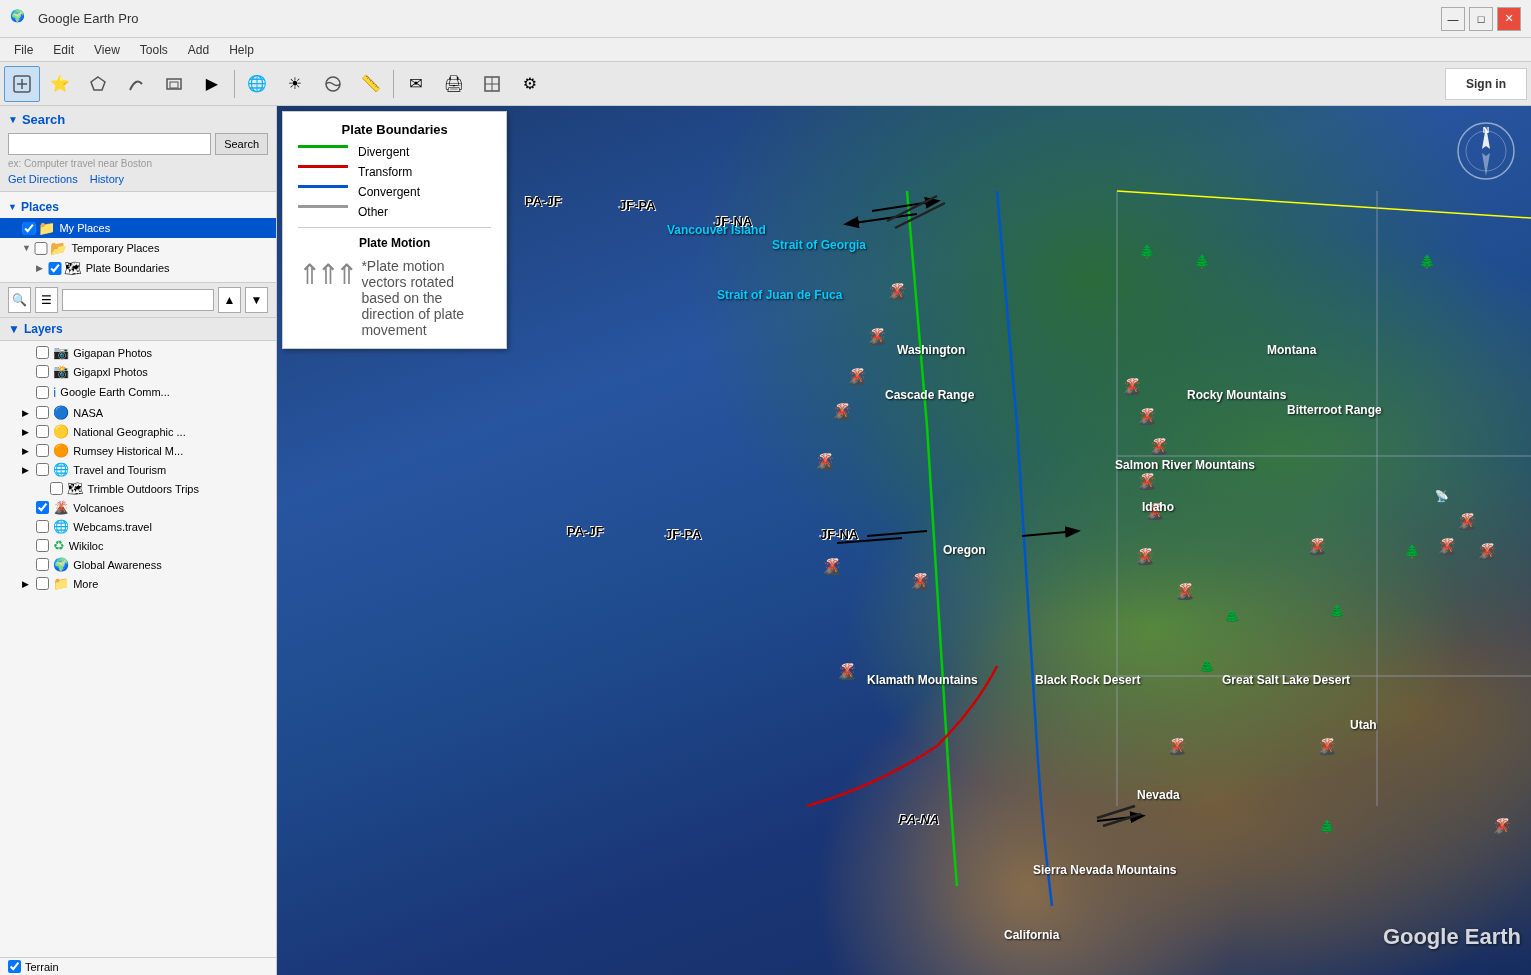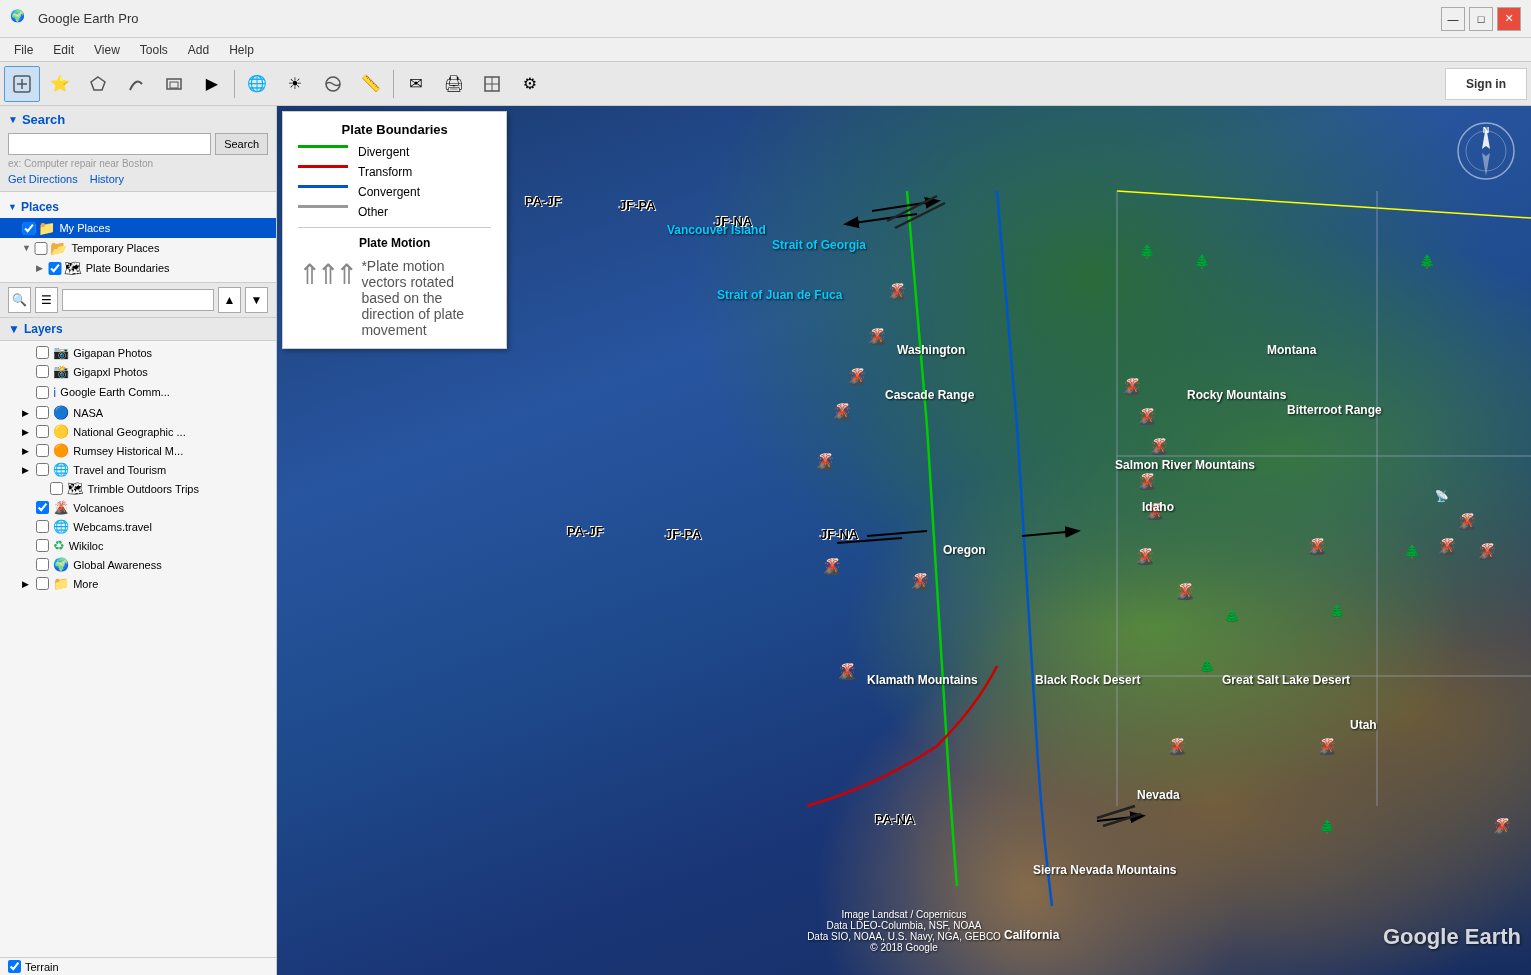--- a/index.html
+++ b/index.html
@@ -419,21 +419,21 @@
 
       <div class="search-section">
         <div class="search-header">
           <span class="triangle">▼</span>
           <span>Search</span>
         </div>
         <div class="search-input-row">
           <input type="text" class="search-input" placeholder="" style="">
           <button class="search-btn">Search</button>
         </div>
-        <div class="search-placeholder">ex: Computer repair near Boston</div>
+        <div class="search-placeholder">ex: Computer travel near Boston</div>
         <div class="search-links">
           <a class="search-link">Get Directions</a>
           <a class="search-link">History</a>
         </div>
       </div>
 
       <div class="places-section">
         <div class="section-header">
           <span class="tri">▼</span>
           <span>Places</span>
@@ -714,38 +714,32 @@
       <div class="map-label white" style="left:1073px;top:580px;">Utah</div>
       <div class="map-label white" style="left:756px;top:725px;">Sierra Nevada Mountains</div>
       <div class="map-label white" style="left:727px;top:790px;">California</div>
 
       <div class="plate-label" style="left:248px;top:88px;">PA-JF</div>
       <div class="plate-label" style="left:342px;top:92px;">JF-PA</div>
       <div class="plate-label" style="left:437px;top:108px;">JF-NA</div>
       <div class="plate-label" style="left:290px;top:418px;">PA-JF</div>
       <div class="plate-label" style="left:388px;top:421px;">JF-PA</div>
       <div class="plate-label" style="left:543px;top:421px;">JF-NA</div>
-      <div class="plate-label" style="left:598px;top:706px;">PA-NA</div>
+      <div class="plate-label" style="left:622px;top:706px;font-style:italic;">PA-NA</div>
 
       <div class="compass">
         <svg viewBox="0 0 60 60" xmlns="http://www.w3.org/2000/svg">
           <circle cx="30" cy="30" r="28" fill="none" stroke="rgba(255,255,255,0.5)" stroke-width="1.5"></circle>
           <circle cx="30" cy="30" r="20" fill="none" stroke="rgba(255,255,255,0.3)" stroke-width="1"></circle>
           <polygon points="30,5 34,28 30,25 26,28" fill="white" opacity="0.9"></polygon>
           <polygon points="30,55 34,32 30,35 26,32" fill="rgba(255,255,255,0.4)"></polygon>
           <text x="30" y="12" text-anchor="middle" fill="white" font-size="9" font-weight="bold">N</text>
         </svg>
       </div>
 
-      <div class="copyright-text">
-        Image Landsat / Copernicus<br>
-        Data LDEO-Columbia, NSF, NOAA<br>
-        Data SIO, NOAA, U.S. Navy, NGA, GEBCO<br>
-        © 2018 Google
-      </div>
 
       <div class="ge-watermark">Google Earth</div>
 
 
     </div>
 
   </div>
 </div>
 
 </body></html>

